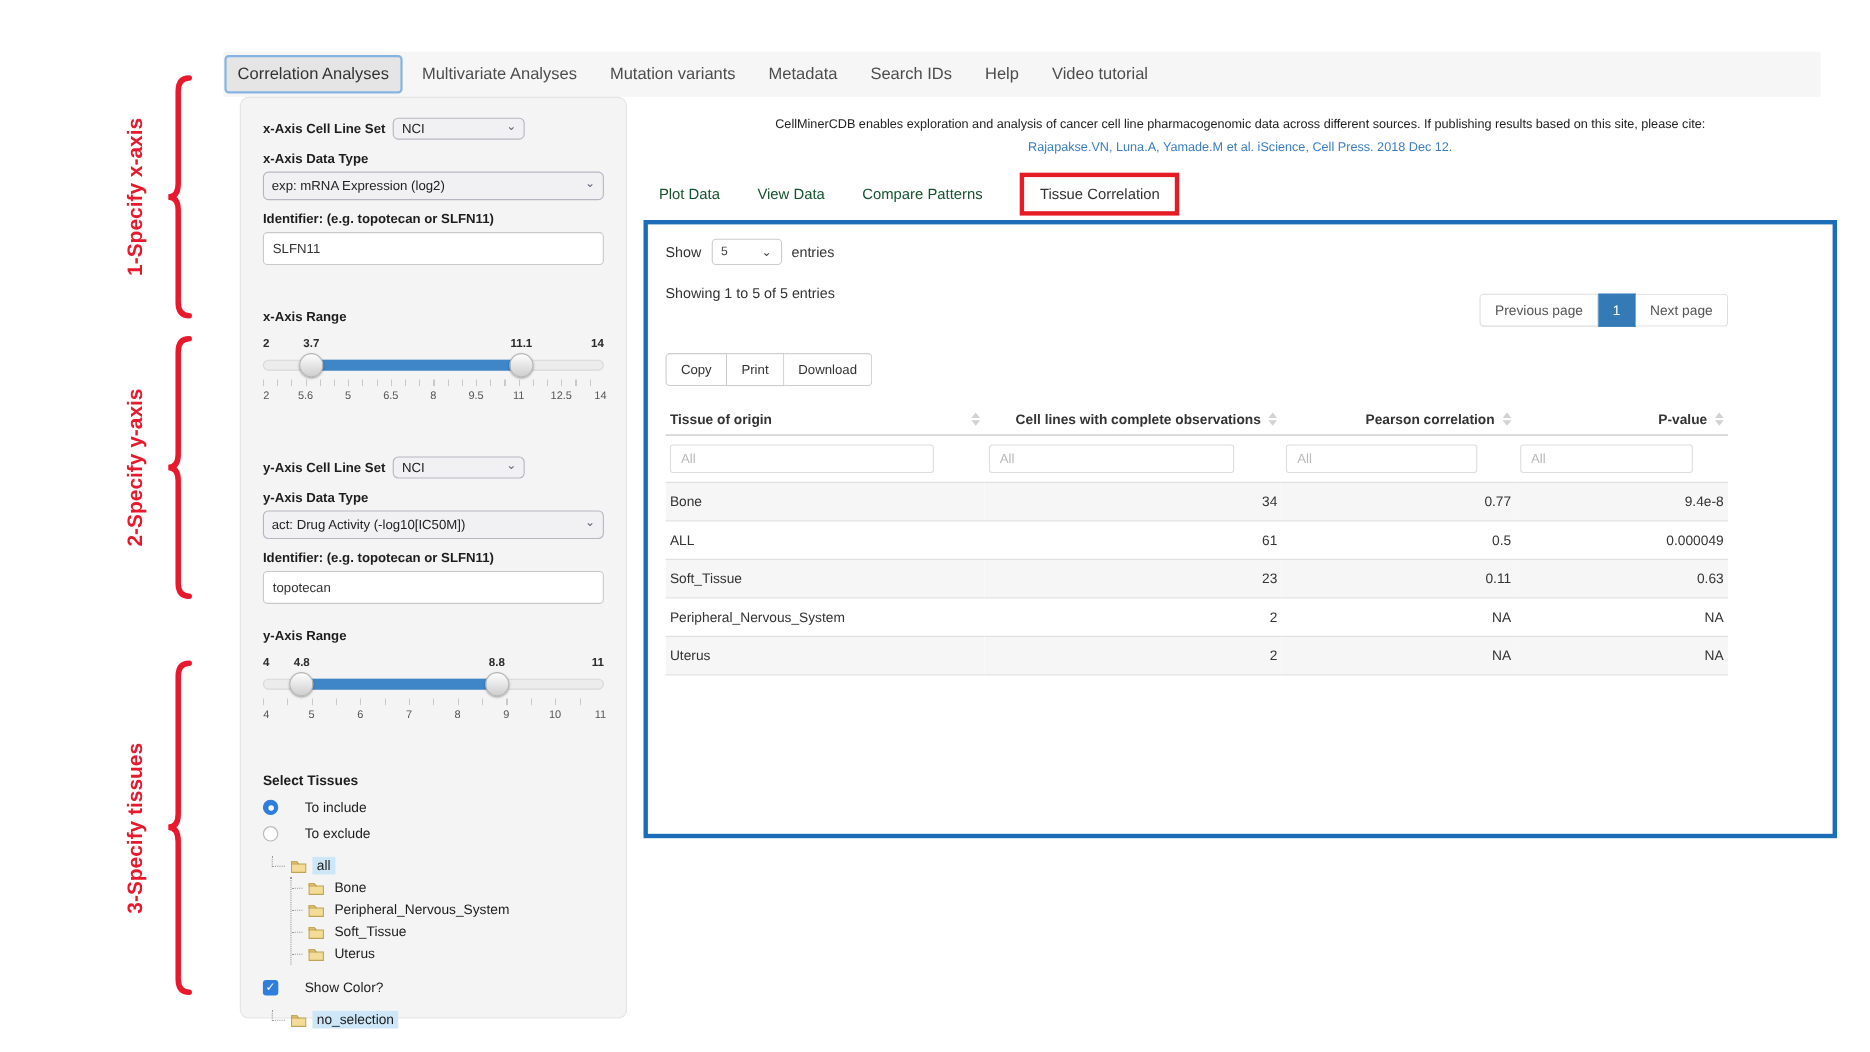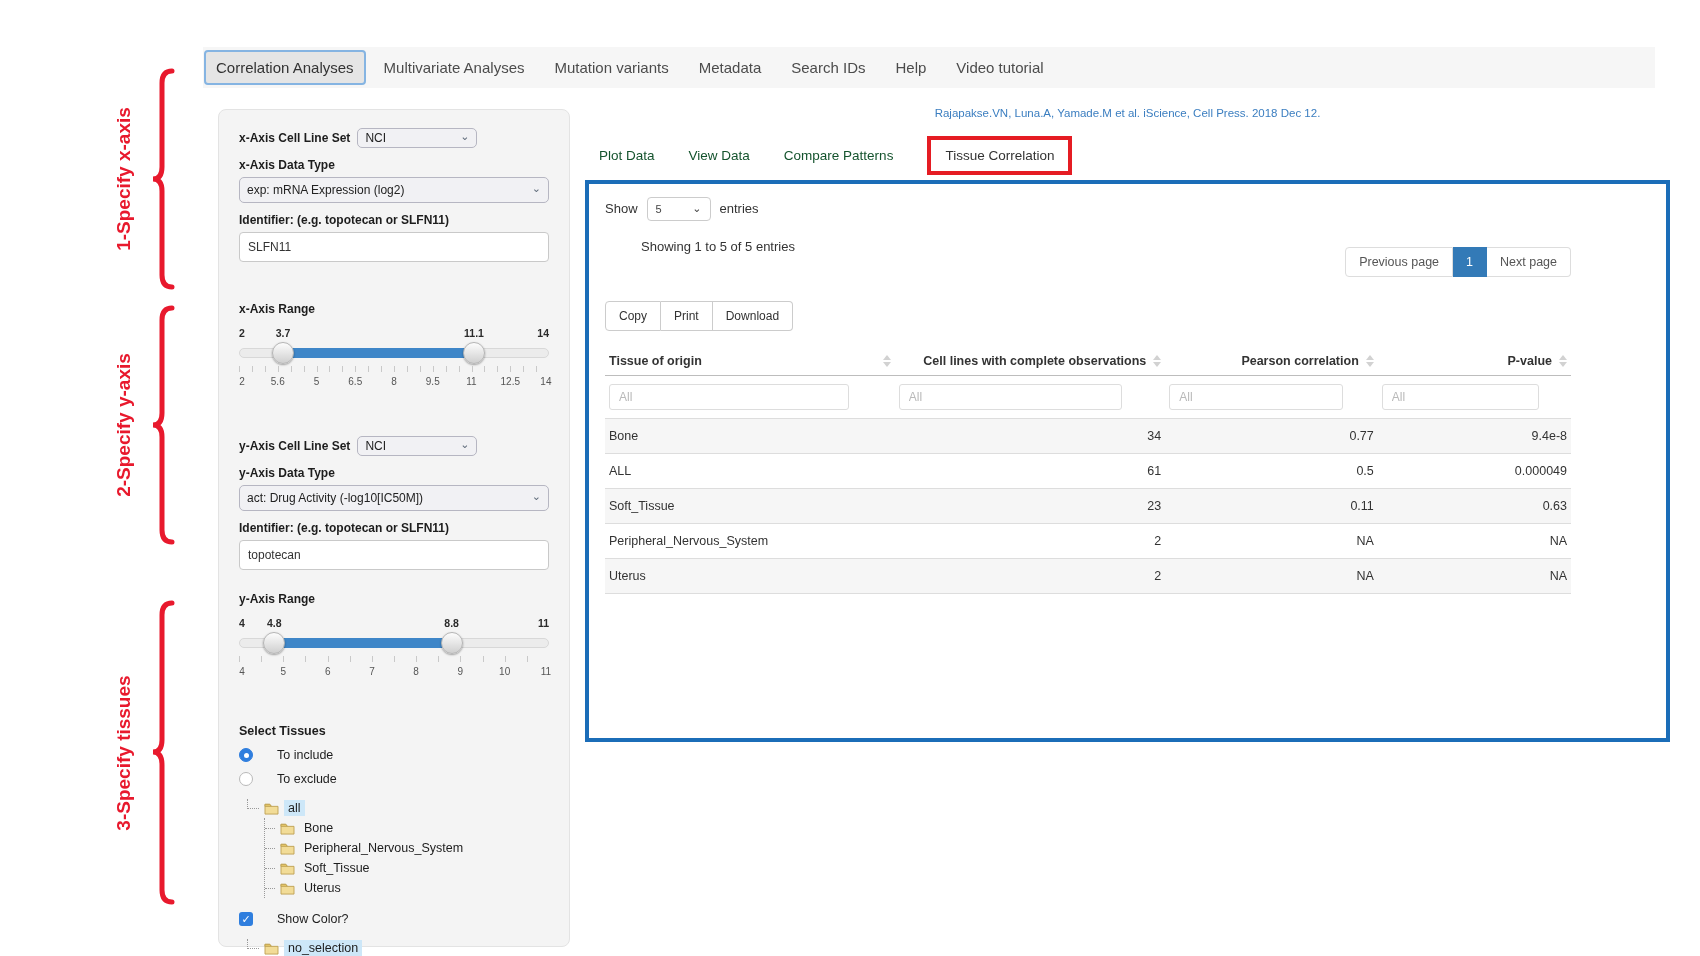--- a/index.html
+++ b/index.html
@@ -25,21 +25,21 @@
   .annotation { position:absolute; left:92px; width:86px; }
   .annotation svg { position:absolute; right:2px; top:0; }
   .annotation .rot {
     position:absolute; top:50%; left:32px;
     transform:translate(-50%,-50%) rotate(-90deg);
     color:#e8192d; font-weight:bold; font-size:19px; white-space:nowrap;
   }
 
   
   .panel {
-    position:absolute; left:218px; top:109px; width:352px; height:838px;
+    position:absolute; left:218px; top:88px; width:352px; height:838px;
     background:#f4f4f4; border:1px solid #e3e3e3; border-radius:8px;
     padding:18px 20px; font-size:12px; color:#1d1d1d;
   }
   .lbl { font-weight:bold; font-size:12px; margin:10px 0 5px; }
   .inline-row { display:flex; align-items:center; gap:7px; margin-bottom:2px; }
   .inline-row .lbl { margin:0; }
   .select {
     background:#f1f1f4; border:1px solid #b6b6c2; border-radius:5px; height:20px;
     display:flex; align-items:center; justify-content:space-between;
     padding:0 7px; font-size:12px; color:#222; cursor:pointer;
@@ -103,21 +103,21 @@
   .bluebox {
     margin-top:6px; border:4px solid #1b6db8; height:562px;
     padding:13px 95px 12px 16px; position:relative; background:#fff;
   }
   .show-row { display:flex; align-items:center; gap:9px; font-size:13px; }
   .mini-select {
     width:64px; height:24px; border:1px solid #ccc; border-radius:4px; background:#fff;
     display:flex; align-items:center; justify-content:space-between; padding:0 8px;
     font-size:11px; color:#444; cursor:pointer;
   }
-  .info-row { display:flex; justify-content:space-between; align-items:flex-start; margin-top:18px;margin-left:36px; }
+  .info-row { display:flex; justify-content:space-between; align-items:flex-start; margin-top:18px; }
   .showing { font-size:13px; color:#333; }
   .pager { display:flex; font-size:12.5px; margin-top:8px; }
   .pg { border:1px solid #ddd; padding:7px 13px; background:#fff; color:#555; cursor:pointer; }
   .pg.prev { border-radius:4px 0 0 4px; }
   .pg.num  { background:#337ab7; border-color:#337ab7; color:#fff; border-left:none; }
   .pg.next { border-radius:0 4px 4px 0; border-left:none; }
   .btn-group { display:flex; margin-top:24px; }
   .btn { border:1px solid #ccc; background:#fff; padding:7px 13px; font-size:12px; color:#333; cursor:pointer; font-family:inherit; }
   .btn + .btn { border-left:none; }
   .btn:first-child { border-radius:4px 0 0 4px; }
@@ -323,20 +323,21 @@
         <path d="M1 2.5 h5.2 l1.6 2.2 H1 Z" fill="#e8c96a" stroke="#bfa254"></path>
       </svg>
       <span class="tree-label hl">no_selection</span>
     </div>
   </div>
 </div>
 
 <div class="main">
 
   <div class="citation">
+    <div>CellMinerCDB enables exploration and analysis of cancer cell line pharmacogenomic data across different sources. If publishing results based on this site, please cite:</div>
     <div class="cite-link">Rajapakse.VN, Luna.A, Yamade.M et al. iScience, Cell Press. 2018 Dec 12.</div>
   </div>
 
   <div class="ctabs">
     <span class="ctab">Plot Data</span>
     <span class="ctab">View Data</span>
     <span class="ctab">Compare Patterns</span>
     <span class="redbox">
       <span class="ctab active">Tissue Correlation</span>
     </span>

